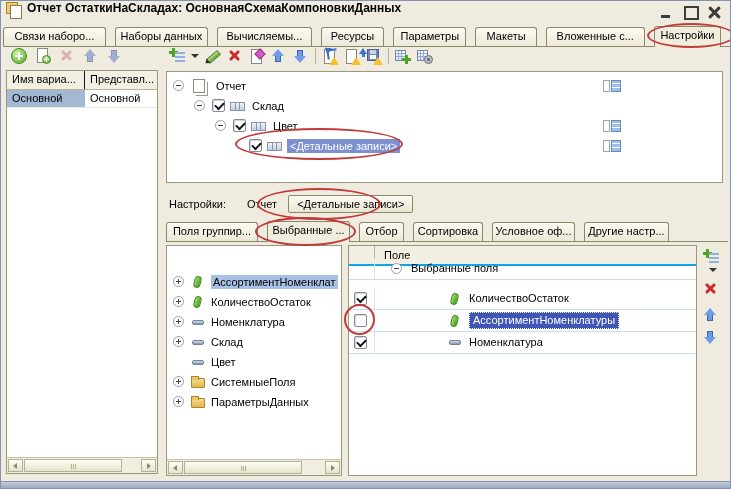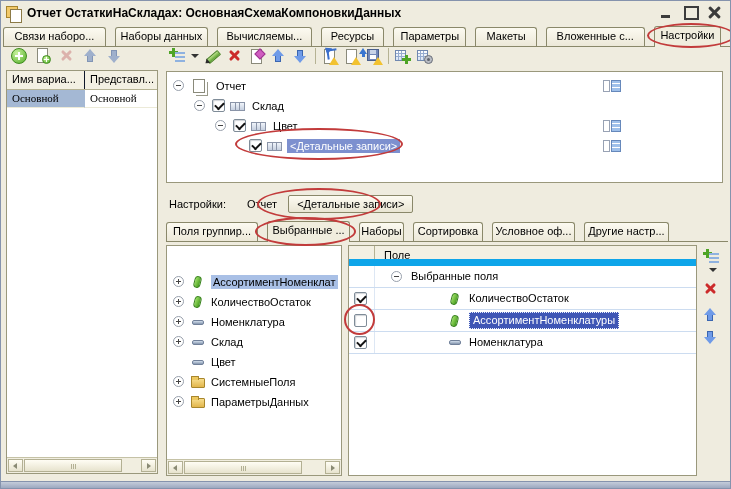--- a/index.html
+++ b/index.html
@@ -2,21 +2,21 @@
 <html><head>
 <meta charset="utf-8">
 <style>
   html,body{margin:0;padding:0;background:#cfd5e2;}
   .window{
     position:relative;width:731px;height:489px;box-sizing:border-box;
     background:#efecdf;border:1px solid #8593ad;overflow:hidden;
     font-family:"Liberation Sans",sans-serif;font-size:11px;color:#000;
   }
   
-  .titlebar{position:absolute;top:0;left:0;right:0;height:23px;display:flex;align-items:center;padding-left:5px;}
+  .titlebar{position:absolute;top:0;left:0;right:0;height:23px;display:flex;align-items:flex-start;padding-left:5px;}
   .title-icon{position:relative;width:16px;height:16px;flex:0 0 16px;}
   .title-icon .back{position:absolute;left:0;top:1px;width:10px;height:10px;background:#f2c96a;border:1px solid #a8852e;}
   .title-icon .front{position:absolute;left:4px;top:4px;width:10px;height:12px;background:#fff;border:1px solid #8c7a46;}
   .title-text{font-weight:bold;font-size:12px;margin-left:5px;white-space:nowrap;}
   .win-controls{position:absolute;right:9px;top:5px;display:flex;gap:11px;}
   .wc{width:13px;height:13px;position:relative;cursor:default;}
   .wc-min::after{content:"";position:absolute;left:1px;right:3px;bottom:1px;height:3px;background:#3c3c3c;}
   .wc-max::after{content:"";position:absolute;left:0;top:0;width:11px;height:10px;border:2px solid #3c3c3c;}
   .wc-close::before,.wc-close::after{content:"";position:absolute;left:-1px;top:5px;width:15px;height:3px;background:#3c3c3c;border-radius:1px;}
   .wc-close::before{transform:rotate(45deg);} .wc-close::after{transform:rotate(-45deg);}
@@ -83,21 +83,21 @@
   .grid9::after{content:"";position:absolute;top:2px;left:0;right:0;height:1px;background:#96acd0;box-shadow:0 3px 0 #96acd0;}
   .gplus-br{position:absolute;right:0;bottom:0;width:9px;height:9px;}
   .gplus-br::before{content:"";position:absolute;left:0;top:3px;width:9px;height:3px;background:#4ea426;}
   .gplus-br::after{content:"";position:absolute;left:3px;top:0;width:3px;height:9px;background:#4ea426;}
   .gear{position:absolute;right:0;bottom:0;width:9px;height:9px;border-radius:50%;background:#b8bcc4;border:1px solid #6a6e78;box-sizing:border-box;}
   .gear::before{content:"";position:absolute;left:2px;top:2px;width:3px;height:3px;border-radius:50%;background:#60646e;}
   
   .vgrid{position:absolute;left:5px;top:69px;width:152px;height:404px;background:#fff;border:1px solid #9a987c;box-sizing:border-box;overflow:hidden;}
   .vgrid-header{display:flex;height:18px;background:#f3f0e3;border-bottom:1px solid #b5b293;}
   .vgh{box-sizing:border-box;padding:2px 0 0 5px;border-right:1px solid #0f172a;overflow:hidden;white-space:nowrap;}
-  .vgrid-row{display:flex;height:18px;font-family:Liberation Serif, serif;}
+  .vgrid-row{display:flex;height:18px;}
   .vgc{box-sizing:border-box;padding:2px 0 0 5px;border-right:1px solid #e4e1cc;border-bottom:1px solid #ecead8;overflow:hidden;white-space:nowrap;}
   .vgc.sel{background:#a4b8d4;border-right-color:#a4b8d4;}
   
   .hscroll{position:absolute;left:0;right:0;bottom:0;height:15px;background:#f1eee0;border-top:1px solid #c5c2a6;}
   .sb-btn{position:absolute;top:1px;width:15px;height:13px;background:linear-gradient(#fffdf4,#e7e3ce);border:1px solid #b3b093;box-sizing:border-box;}
   .sb-left{left:1px;} .sb-right{right:1px;}
   .sb-btn.sb-left::after{content:"";position:absolute;left:4px;top:3px;border-top:3px solid transparent;border-bottom:3px solid transparent;border-right:4px solid #8a8a74;}
   .sb-btn.sb-right::after{content:"";position:absolute;left:5px;top:3px;border-top:3px solid transparent;border-bottom:3px solid transparent;border-left:4px solid #8a8a74;}
   .sb-thumb{position:absolute;top:1px;height:13px;background:linear-gradient(#fffdf4,#e7e3ce);border:1px solid #b3b093;box-sizing:border-box;}
   .sb-thumb::after{content:"";position:absolute;left:50%;top:4px;width:1px;height:5px;background:#b3b093;box-shadow:-2px 0 0 #b3b093,2px 0 0 #b3b293;}
@@ -127,21 +127,21 @@
   .panel-header{height:20px;background:#f3f0e3;border-bottom:1px solid #b5b293;box-sizing:border-box;padding:3px 0 0 6px;white-space:nowrap;}
   .avitem{position:absolute;left:0;right:0;height:20px;}
   .avlabel{position:absolute;top:3px;line-height:14px;white-space:nowrap;}
   .avlabel.sel{background:#a9c0e6;padding:0 2px;}
   .ic-resource{position:absolute;width:7px;height:12px;border-radius:4px;background:linear-gradient(100deg,#a2e468,#42981c);border:1px solid #35801a;box-sizing:border-box;transform:rotate(14deg);}
   .ic-attr{position:absolute;width:12px;height:5px;border-radius:2px;background:linear-gradient(#d2deec,#8495ad);border:1px solid #71819a;box-sizing:border-box;}
   .ic-folder{position:absolute;width:14px;height:10px;background:linear-gradient(#f7dd8d,#e2b64c);border:1px solid #a8862c;border-radius:1px;box-sizing:border-box;}
   .ic-folder::before{content:"";position:absolute;top:-3px;left:-1px;width:6px;height:3px;background:#edc85e;border:1px solid #a8862c;border-bottom:none;border-radius:1px 1px 0 0;}
   
   .selpanel{position:absolute;left:347px;top:244px;width:349px;height:231px;background:#fff;border:1px solid #9a987c;box-sizing:border-box;overflow:hidden;}
-  .selheader{display:flex;height:20px;background:#f3f0e3;border-bottom:7px solid #0ea5e9;box-sizing:border-box;}
+  .selheader{display:flex;height:20px;background:#f3f0e3;border-bottom:2px solid #0ea5e9;box-sizing:border-box;}
   .selheader .cbcol{width:26px;border-right:1px solid #b5b293;box-sizing:border-box;}
   .selheader .fieldcol{padding:3px 0 0 9px;}
   .selrow{position:absolute;left:0;right:0;height:22px;border-bottom:1px solid #ccdcf0;display:flex;box-sizing:border-box;}
   .selrow .src{width:26px;border-right:1px solid #dde7f4;position:relative;box-sizing:border-box;}
   .selrow .srbody{flex:1;position:relative;}
   .sellabel{position:absolute;top:3px;line-height:15px;white-space:nowrap;}
   .sellabel.sel{background:#3f56b5;color:#fff;border:1px dotted #e9effc;padding:0 3px;top:2px;}
   
   .side-tools{position:absolute;left:701px;top:247px;width:20px;}
   .side-tools .icx{position:absolute;left:1px;}
@@ -272,21 +272,21 @@
 
   <div class="setbar">
     <span class="lab">Настройки:</span>
     <span class="crumb">Отчет</span>
     <span class="crumb-btn">&lt;Детальные записи&gt;</span>
   </div>
 
   <div class="tabstrip sub-tabs">
     <div class="tab" style="width:92px">Поля группир...</div>
     <div class="tab active" style="width:83px">Выбранные ...</div>
-    <div class="tab" style="width:45px">Наборы</div>
+    <div class="tab" style="width:45px">Отбор</div>
     <div class="tab" style="width:70px">Сортировка</div>
     <div class="tab" style="width:83px">Условное оф...</div>
     <div class="tab" style="width:85px">Другие настр...</div>
   </div>
 
   <div class="avpanel">
     <div class="avitem" style="top:26px">
       <span class="exp plus" style="left:6px;top:4px"></span>
       <span class="ic-resource" style="left:27px;top:4px"></span>
       <span class="avlabel sel" style="left:44px">АссортиментНоменклат</span>
@@ -325,21 +325,21 @@
       <span class="sb-thumb" style="left:17px;width:118px"></span>
       <span class="sb-btn sb-right"></span>
     </div>
   </div>
 
   <div class="selpanel">
     <div class="selheader">
       <div class="cbcol"></div>
       <div class="fieldcol">Поле</div>
     </div>
-    <div class="selrow" style="top:20px">
+    <div class="selrow" style="top:12px">
       <div class="src"></div>
       <div class="srbody">
         <span class="exp" style="left:16px;top:5px"></span>
         <span class="sellabel" style="left:36px">Выбранные поля</span>
       </div>
     </div>
     <div class="selrow" style="top:42px">
       <div class="src">
           <span class="cb checked" style="left:5px;top:4px"></span>
         </div>

